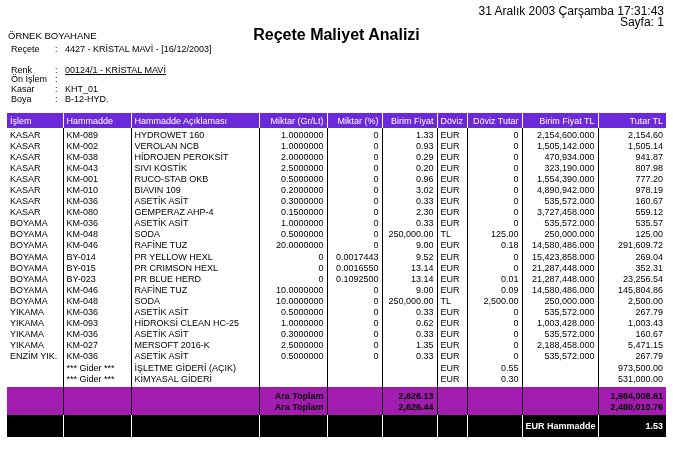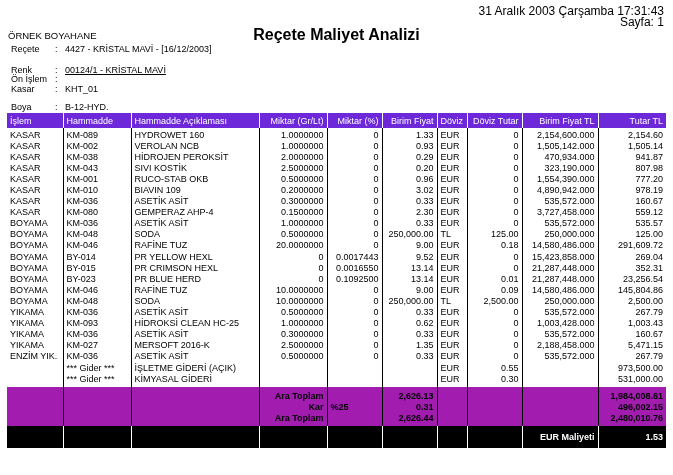--- a/index.html
+++ b/index.html
@@ -63,21 +63,21 @@
 </div>
 <div class="abs info" style="top:66px;text-decoration:underline;">
   <span class="lbl">Renk</span><span class="colon">:</span><span>00124/1 - KRİSTAL MAVİ</span>
 </div>
 <div class="abs info" style="top:75px;text-decoration:underline;">
   <span class="lbl">Ön İşlem</span><span class="colon">:</span><span></span>
 </div>
 <div class="abs info" style="top:85px;">
   <span class="lbl">Kasar</span><span class="colon">:</span><span>KHT_01</span>
 </div>
-<div class="abs info" style="top:95px;margin-top:8px;">
+<div class="abs info" style="top:95px;">
   <span class="lbl">Boya</span><span class="colon">:</span><span>B-12-HYD.</span>
 </div>
 
 <table class="grid">
   <colgroup>
     <col style="width:56px">
       <col style="width:68px">
       <col style="width:128px">
       <col style="width:68px">
       <col style="width:55px">
@@ -385,32 +385,20 @@
         <td></td>
         <td></td>
       <td class="r">Ara Toplam</td>
       <td></td>
       <td class="r">2,626.13</td>
       <td></td>
         <td></td>
         <td></td>
       <td class="r">1,984,008.61</td>
     </tr>
-  <tr>
-      <td></td>
-        <td></td>
-        <td></td>
-      <td class="r">Kar</td>
-      <td>%25</td>
-      <td class="r">0.31</td>
-      <td></td>
-        <td></td>
-        <td></td>
-      <td class="r">496,002.15</td>
-    </tr>
       <tr>
       <td></td>
         <td></td>
         <td></td>
       <td class="r">Ara Toplam</td>
       <td></td>
       <td class="r">2,626.44</td>
       <td></td>
         <td></td>
         <td></td>
@@ -420,17 +408,17 @@
   <tbody class="footer">
     <tr>
       <td></td>
         <td></td>
         <td></td>
       <td></td>
         <td></td>
         <td></td>
       <td></td>
         <td></td>
-      <td class="r">EUR Maliyeti</td>
+      <td class="r">EUR Hammadde</td>
       <td class="r">1.53</td>
     </tr>
   </tbody>
 </table>
 
 </body></html>

